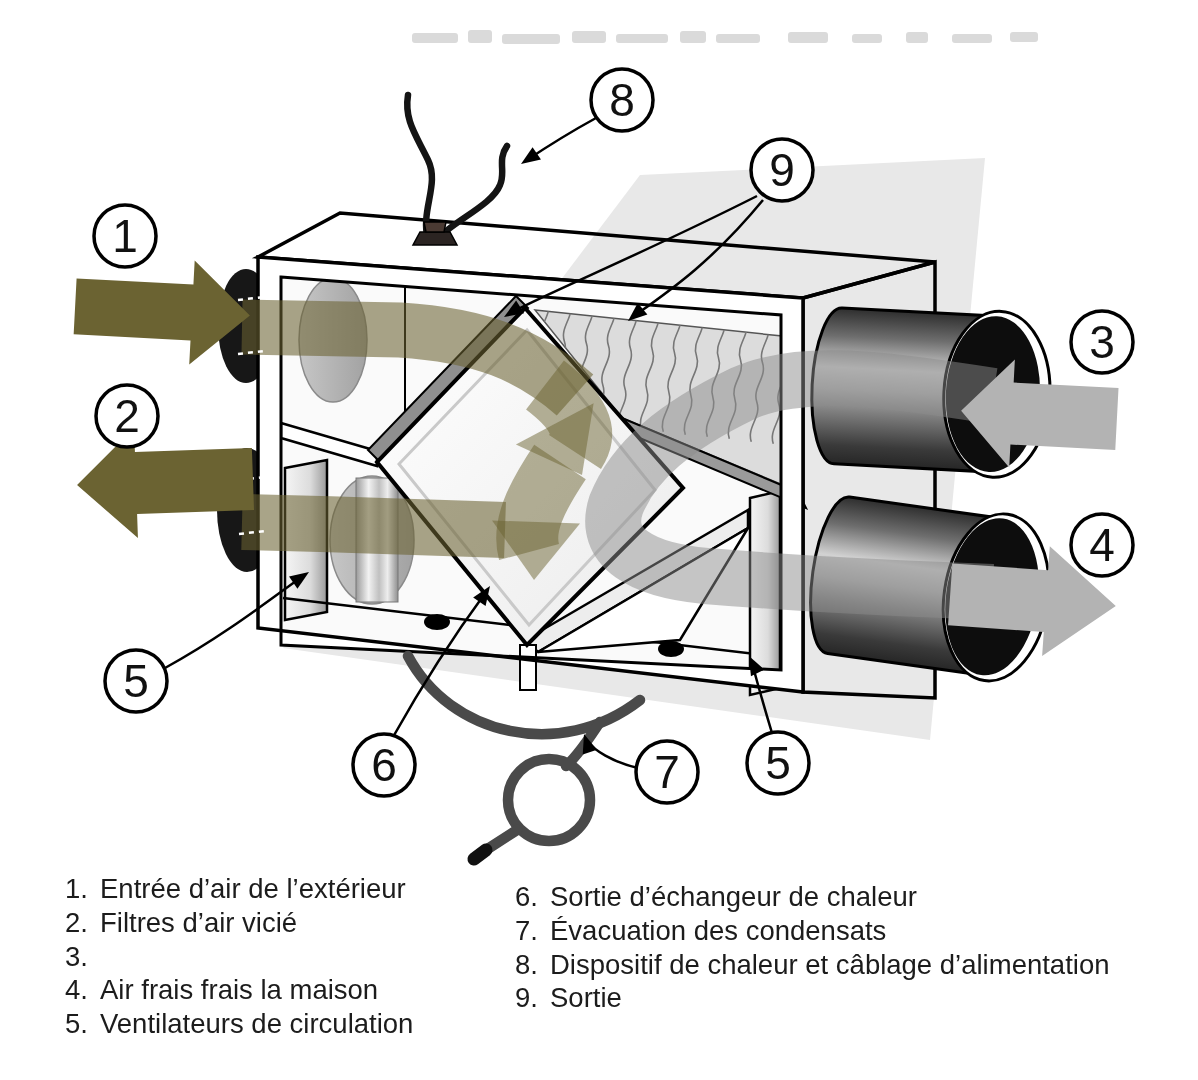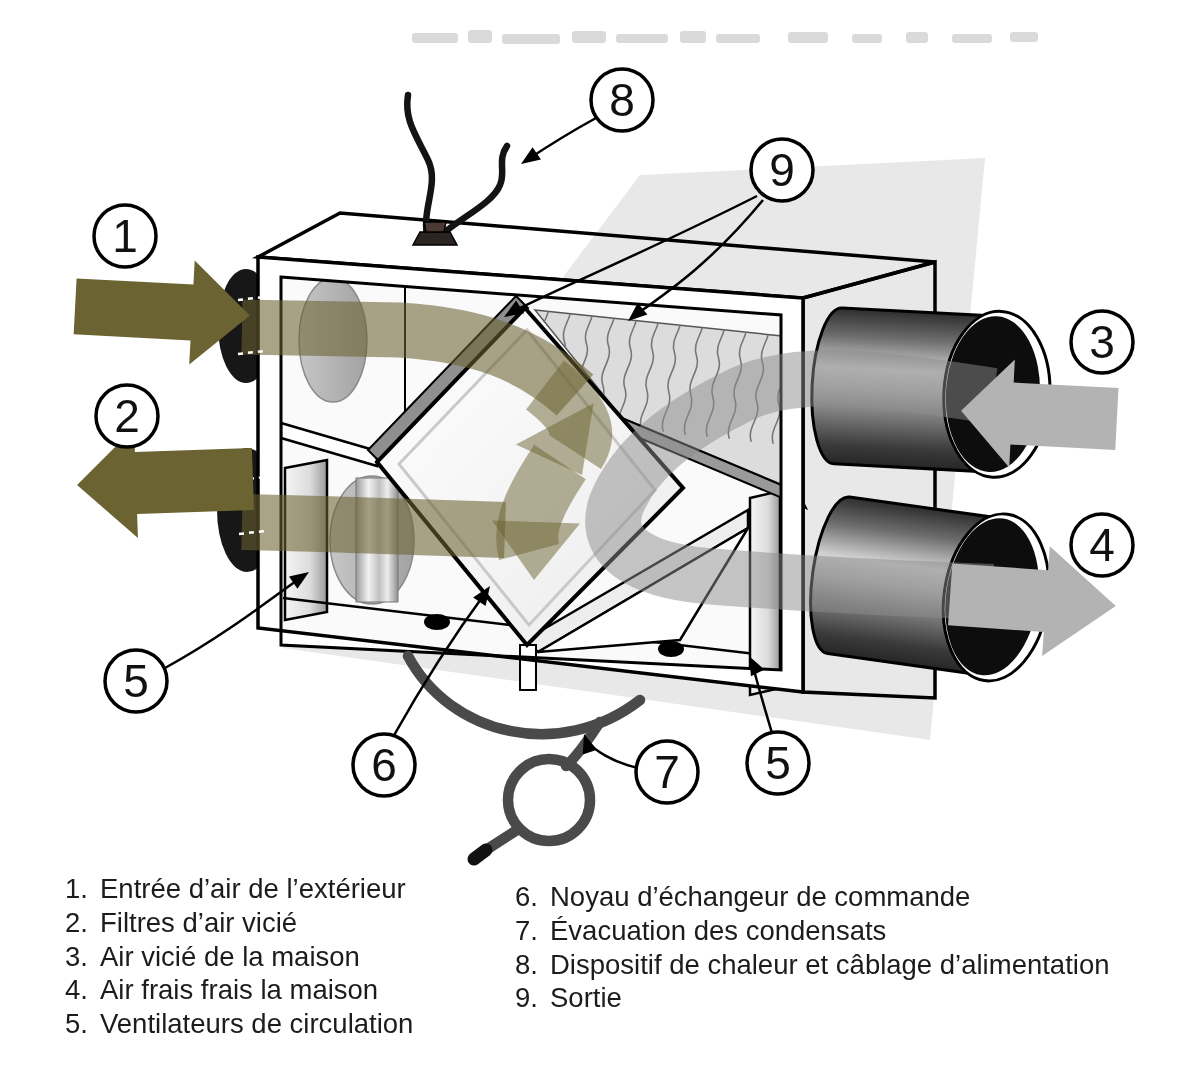--- a/index.html
+++ b/index.html
@@ -256,35 +256,34 @@
     <div class="legend-item">
       <span class="num">1.</span>
       <span class="lbl">Entrée d’air de l’extérieur</span>
     </div>
     <div class="legend-item">
       <span class="num">2.</span>
       <span class="lbl">Filtres d’air vicié</span>
     </div>
     <div class="legend-item">
       <span class="num">3.</span>
-      <span class="lbl">Air vicié de la maison</span>
     </div>
     <div class="legend-item">
       <span class="num">4.</span>
       <span class="lbl">Air frais frais la maison</span>
     </div>
     <div class="legend-item">
       <span class="num">5.</span>
       <span class="lbl">Ventilateurs de circulation</span>
     </div>
   </div>
   <div class="legend-col legend-col-right">
     <div class="legend-item">
       <span class="num">6.</span>
-      <span class="lbl">Noyau d’échangeur de commande</span>
+      <span class="lbl">Sortie d’échangeur de chaleur</span>
     </div>
     <div class="legend-item">
       <span class="num">7.</span>
       <span class="lbl">Évacuation des condensats</span>
     </div>
     <div class="legend-item">
       <span class="num">8.</span>
       <span class="lbl">Dispositif de chaleur et câblage d’alimentation</span>
     </div>
     <div class="legend-item">

